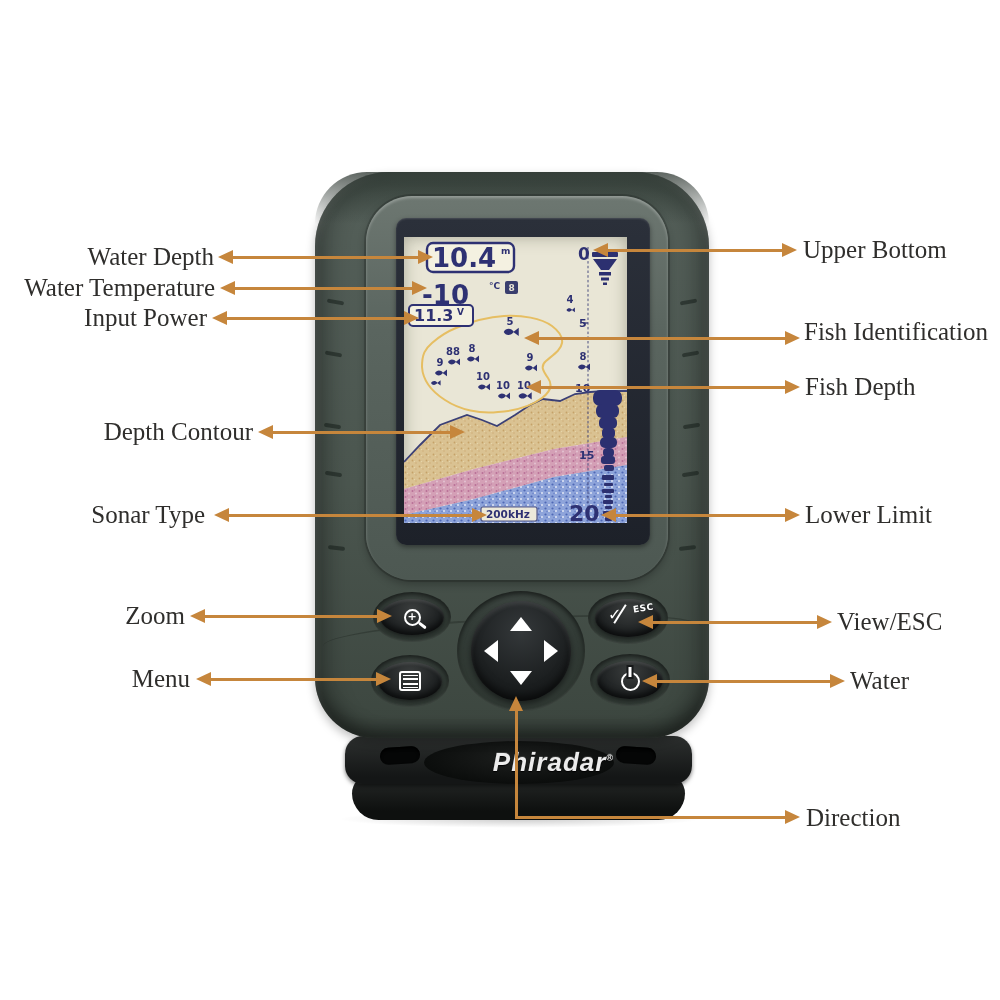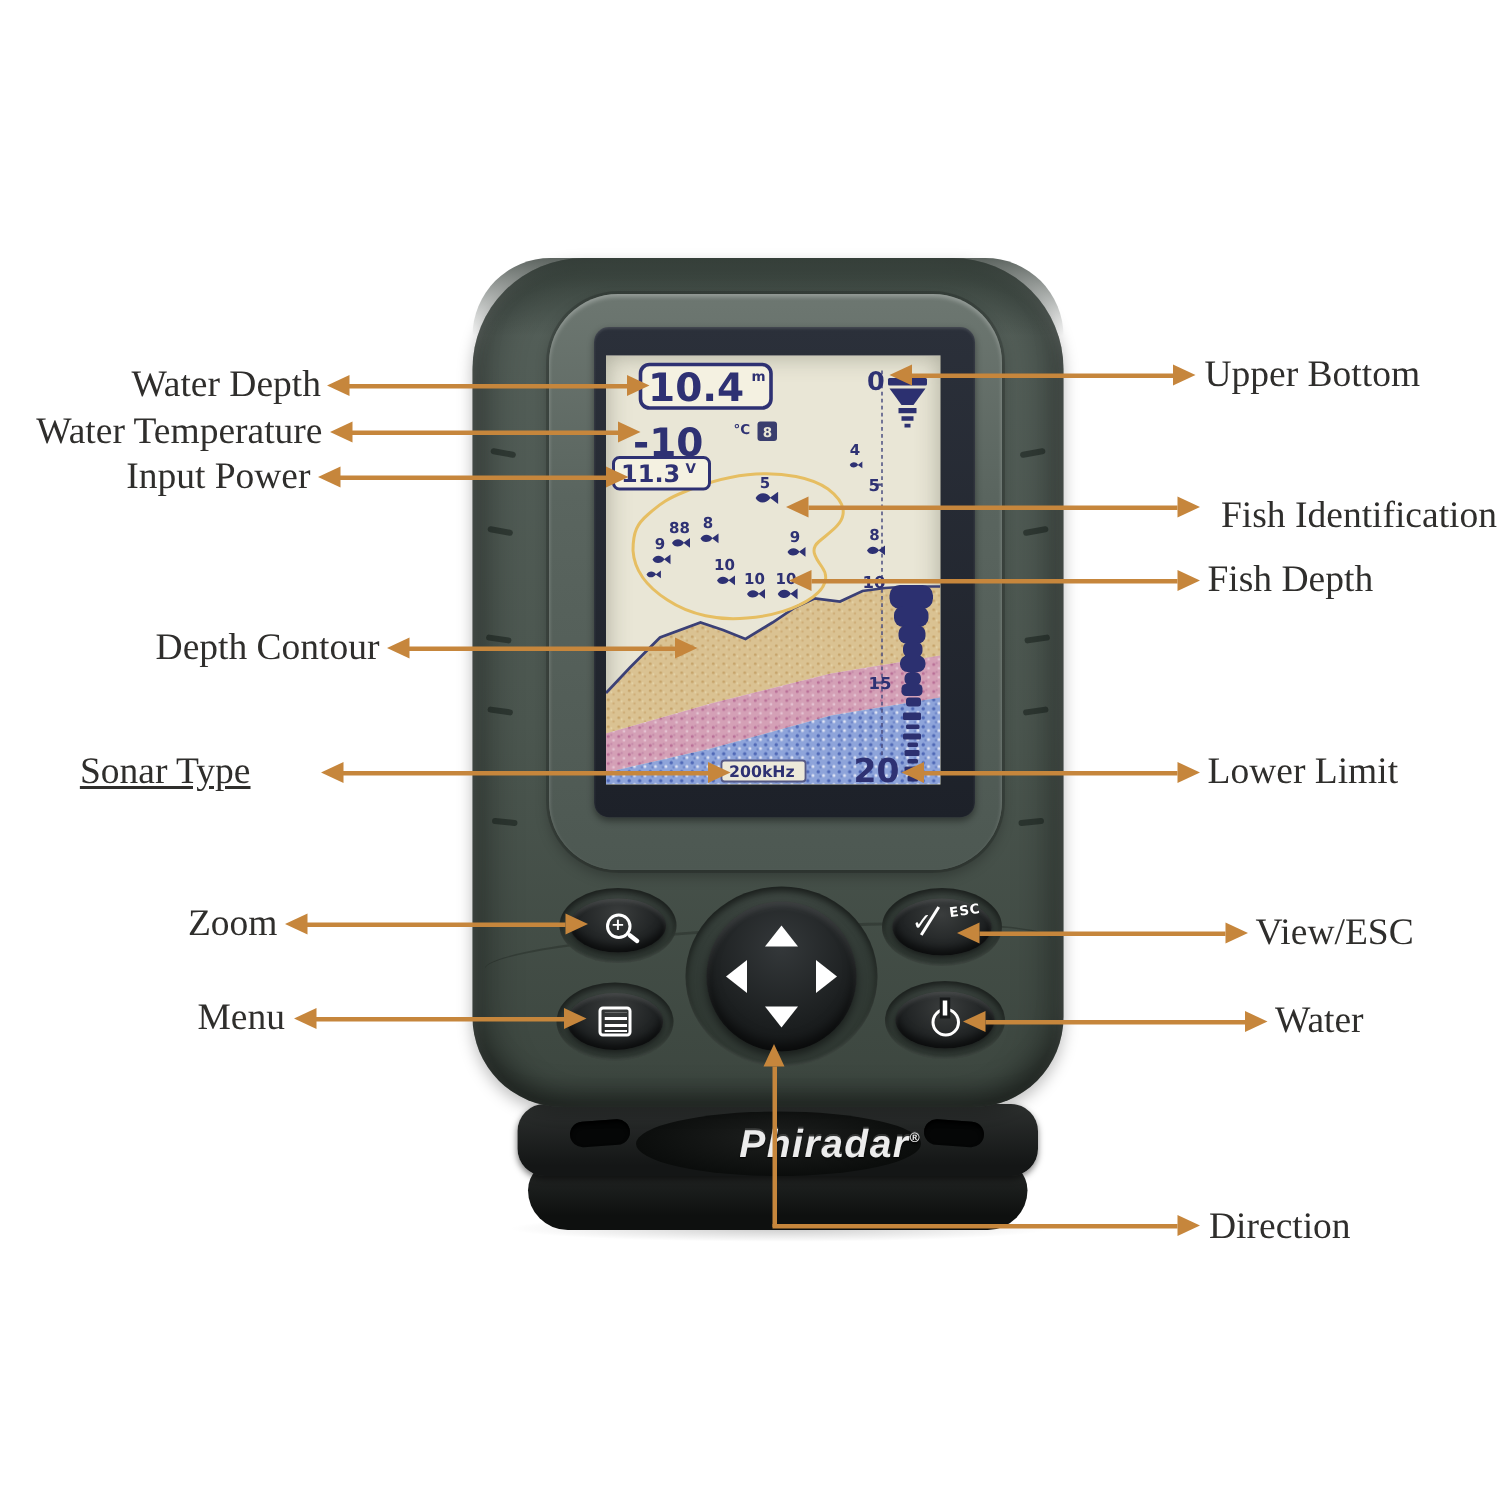--- a/index.html
+++ b/index.html
@@ -298,21 +298,21 @@
     <i class="c-line" style="left:226px;top:317px;width:178px;"></i>
     <i class="ah ah-r" style="left:404px;top:311px;"></i>
   </div>
   <div class="callout">
     <span class="c-label" style="right:747px;top:416px;">Depth Contour</span>
     <i class="ah ah-l" style="left:258px;top:425px;"></i>
     <i class="c-line" style="left:272px;top:431px;width:178px;"></i>
     <i class="ah ah-r" style="left:450px;top:425px;"></i>
   </div>
   <div class="callout">
-    <span class="c-label" style="right:833px;top:499px;text-decoration:underline;">Sonar Type</span>
+    <span class="c-label" style="right:795px;top:499px;">Sonar Type</span>
     <i class="ah ah-l" style="left:214px;top:508px;"></i>
     <i class="c-line" style="left:228px;top:514px;width:244px;"></i>
     <i class="ah ah-r" style="left:472px;top:508px;"></i>
   </div>
   <div class="callout">
     <span class="c-label" style="right:815px;top:600px;">Zoom</span>
     <i class="ah ah-l" style="left:190px;top:609px;"></i>
     <i class="c-line" style="left:204px;top:615px;width:173px;"></i>
     <i class="ah ah-r" style="left:377px;top:609px;"></i>
   </div>
@@ -326,21 +326,21 @@
   <div class="callout">
     <i class="ah ah-l" style="left:593px;top:243px;"></i>
     <i class="c-line" style="left:608px;top:249px;width:174px;"></i>
     <i class="ah ah-r" style="left:782px;top:243px;"></i>
     <span class="c-label" style="left:803px;top:234px;">Upper Bottom</span>
   </div>
   <div class="callout">
     <i class="ah ah-l" style="left:524px;top:331px;"></i>
     <i class="c-line" style="left:539px;top:337px;width:246px;"></i>
     <i class="ah ah-r" style="left:785px;top:331px;"></i>
-    <span class="c-label" style="left:804px;top:328px;margin-left:10px;">Fish Identification</span>
+    <span class="c-label" style="left:804px;top:316px;">Fish Identification</span>
   </div>
   <div class="callout">
     <i class="ah ah-l" style="left:526px;top:380px;"></i>
     <i class="c-line" style="left:541px;top:386px;width:244px;"></i>
     <i class="ah ah-r" style="left:785px;top:380px;"></i>
     <span class="c-label" style="left:805px;top:371px;">Fish Depth</span>
   </div>
   <div class="callout">
     <i class="ah ah-l" style="left:601px;top:508px;"></i>
     <i class="c-line" style="left:616px;top:514px;width:169px;"></i>

